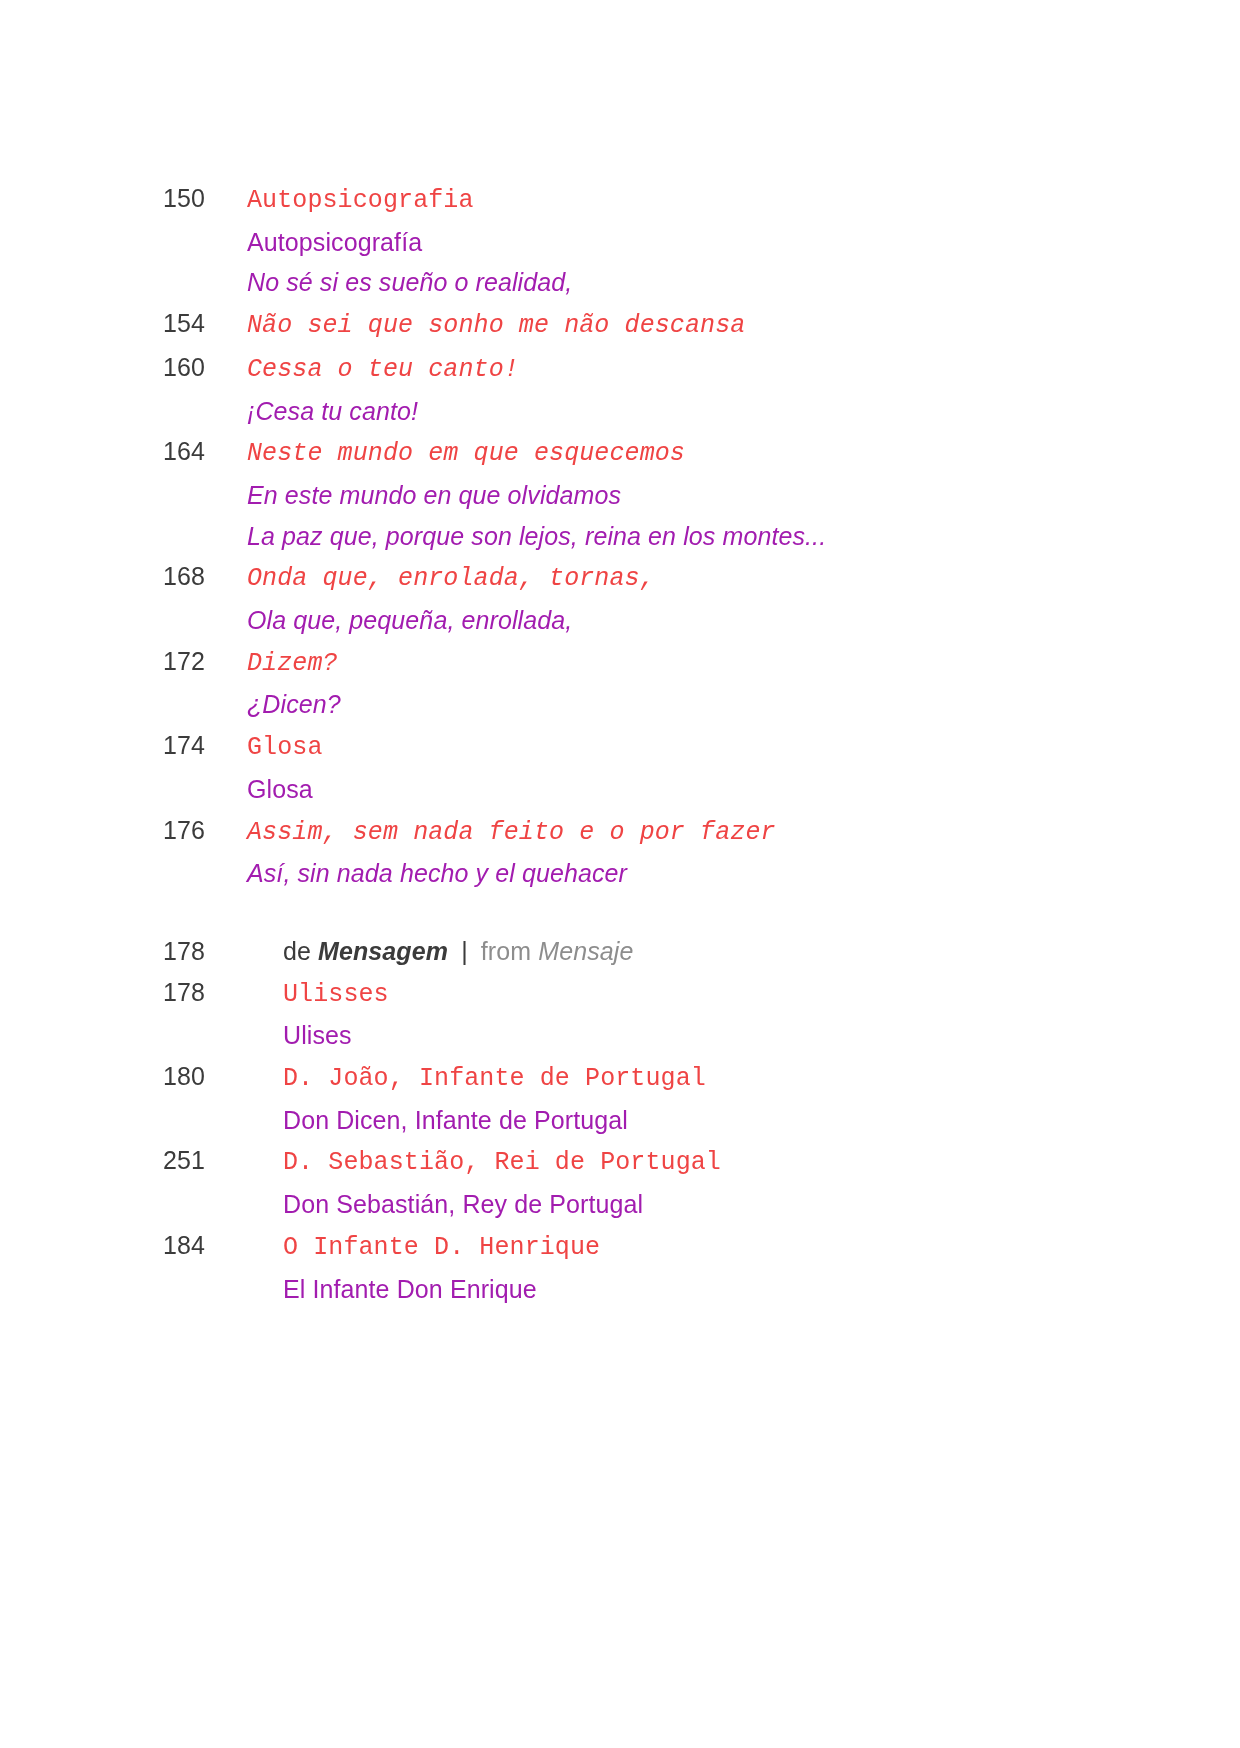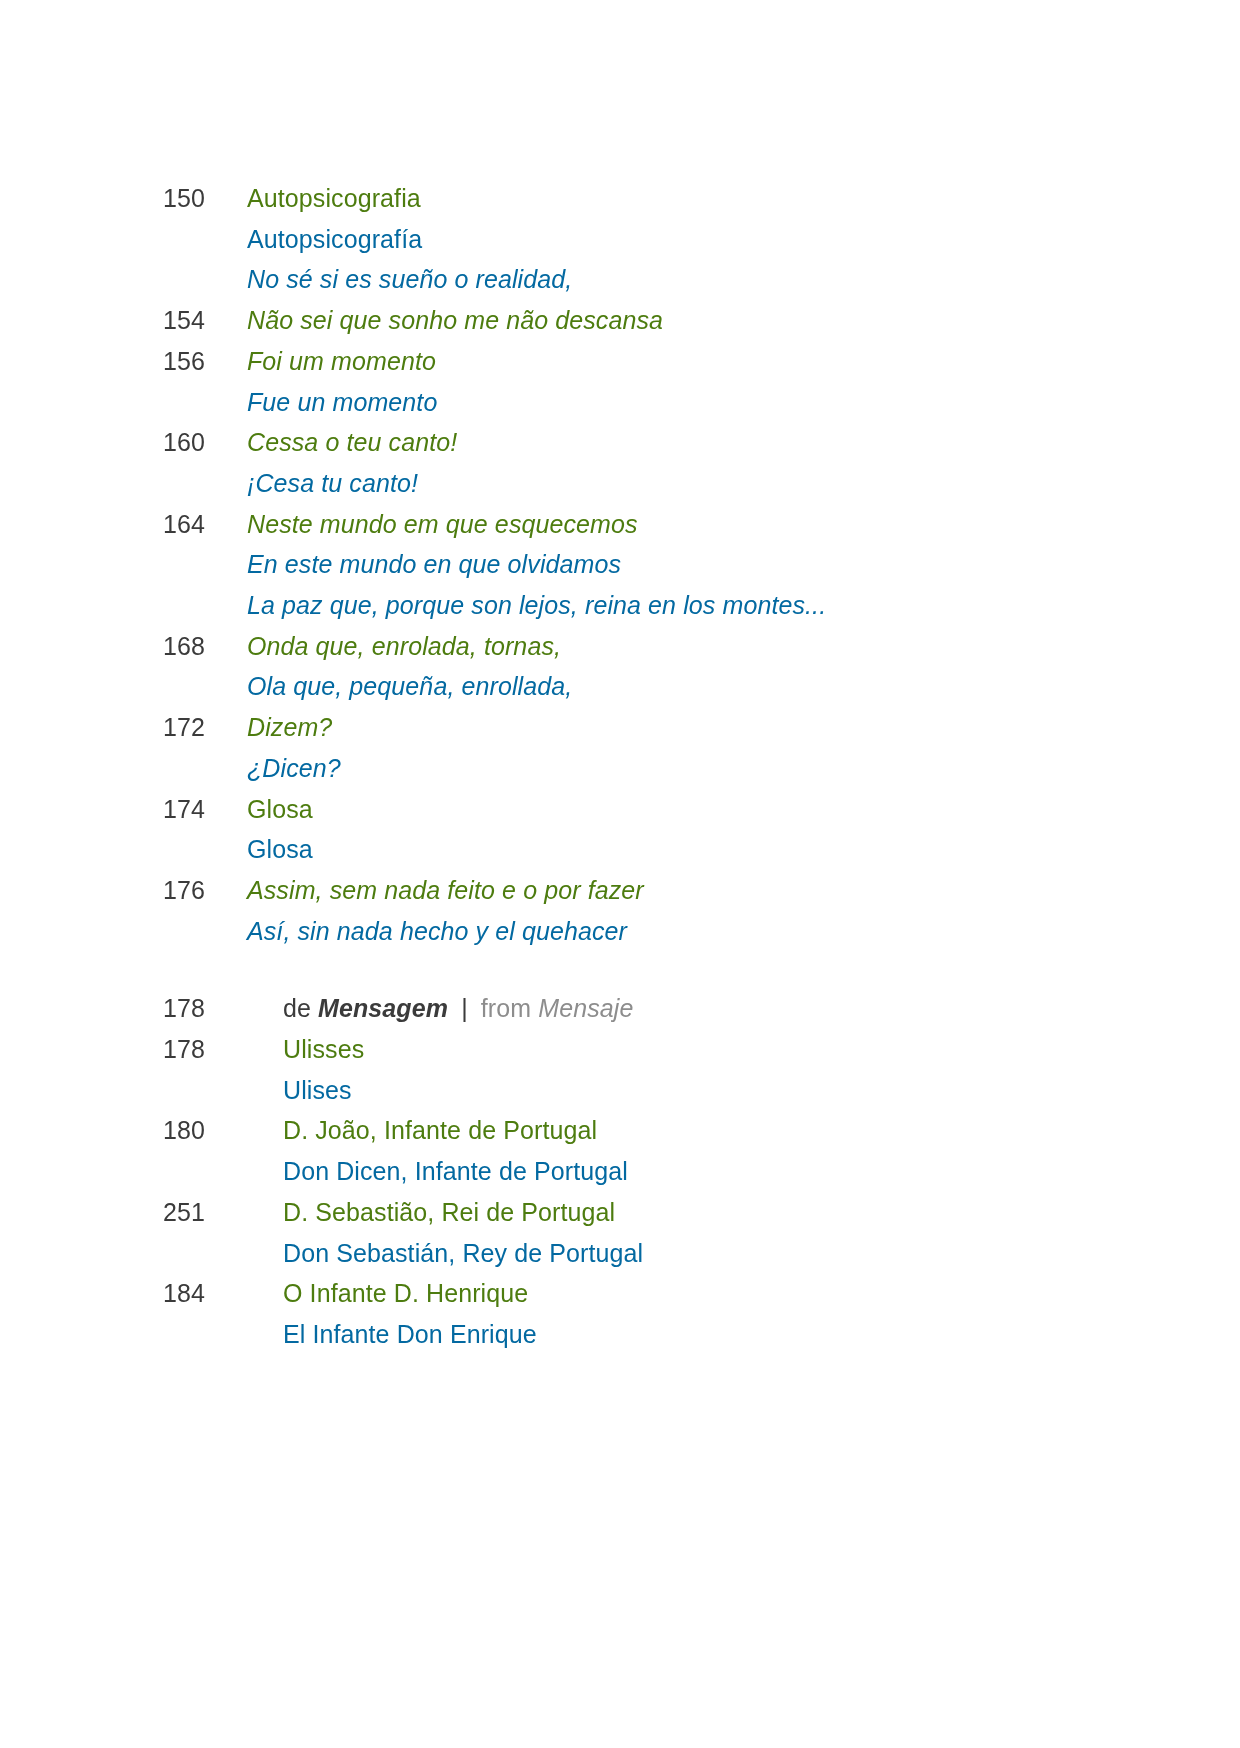--- a/index.html
+++ b/index.html
@@ -28,22 +28,22 @@
     font-size: 25px;
     letter-spacing: 0.1px;
     white-space: nowrap;
   }
   .num {
     flex: 0 0 84px;
     width: 84px;
     color: #3b3b3b;
     font-style: normal;
   }
-  .txt-pt { color: #4d7c0f; }
-  .txt-es { color: #0369a1; }
+  .txt-pt { color: #ef4444; font-family: Liberation Mono, monospace; }
+  .txt-es { color: #a21caf; }
   .entry.italic .txt-pt,
   .entry.italic .txt-es { font-style: italic; }
   .entry.sub .txt-pt,
   .entry.sub .txt-es { padding-left: 36px; }
   .section-header { margin-top: 37px; }
   .section-header .txt { color: #3b3b3b; margin-left: 36px; }
   .section-header .pt-title {
     font-weight: bold;
     font-style: italic;
     color: #3b3b3b;
@@ -76,30 +76,20 @@
       </div>
     </div>
 
     <div class="entry italic">
       <div class="line">
         <span class="num">154</span>
         <span class="txt-pt">Não sei que sonho me não descansa</span>
       </div>
     </div>
 
-    <div class="entry italic">
-      <div class="line">
-        <span class="num">156</span>
-        <span class="txt-pt">Foi um momento</span>
-      </div>
-      <div class="line">
-        <span class="num"></span>
-        <span class="txt-es">Fue un momento</span>
-      </div>
-    </div>
 
     <div class="entry italic">
       <div class="line">
         <span class="num">160</span>
         <span class="txt-pt">Cessa o teu canto!</span>
       </div>
       <div class="line">
         <span class="num"></span>
         <span class="txt-es">¡Cesa tu canto!</span>
       </div>

